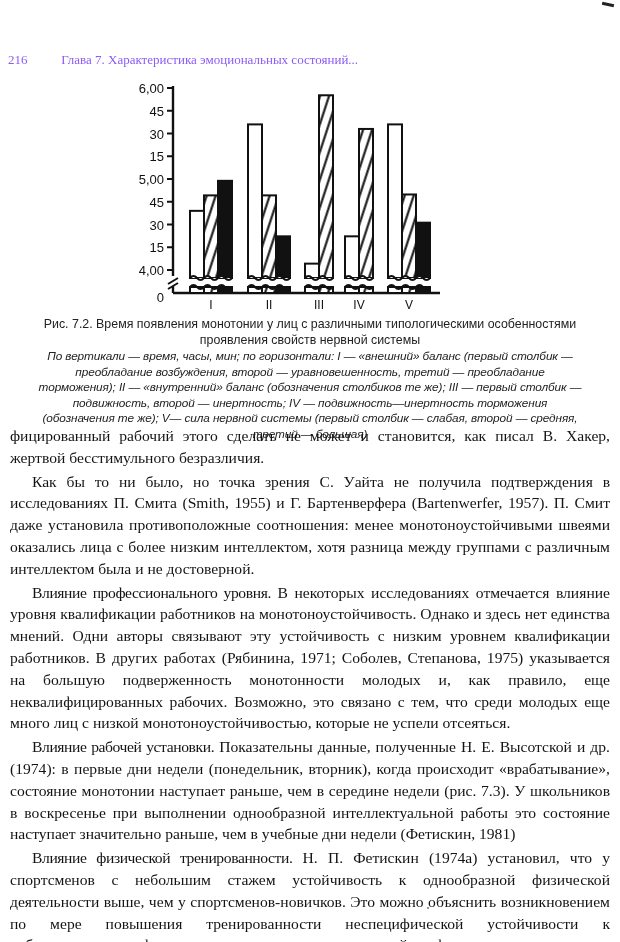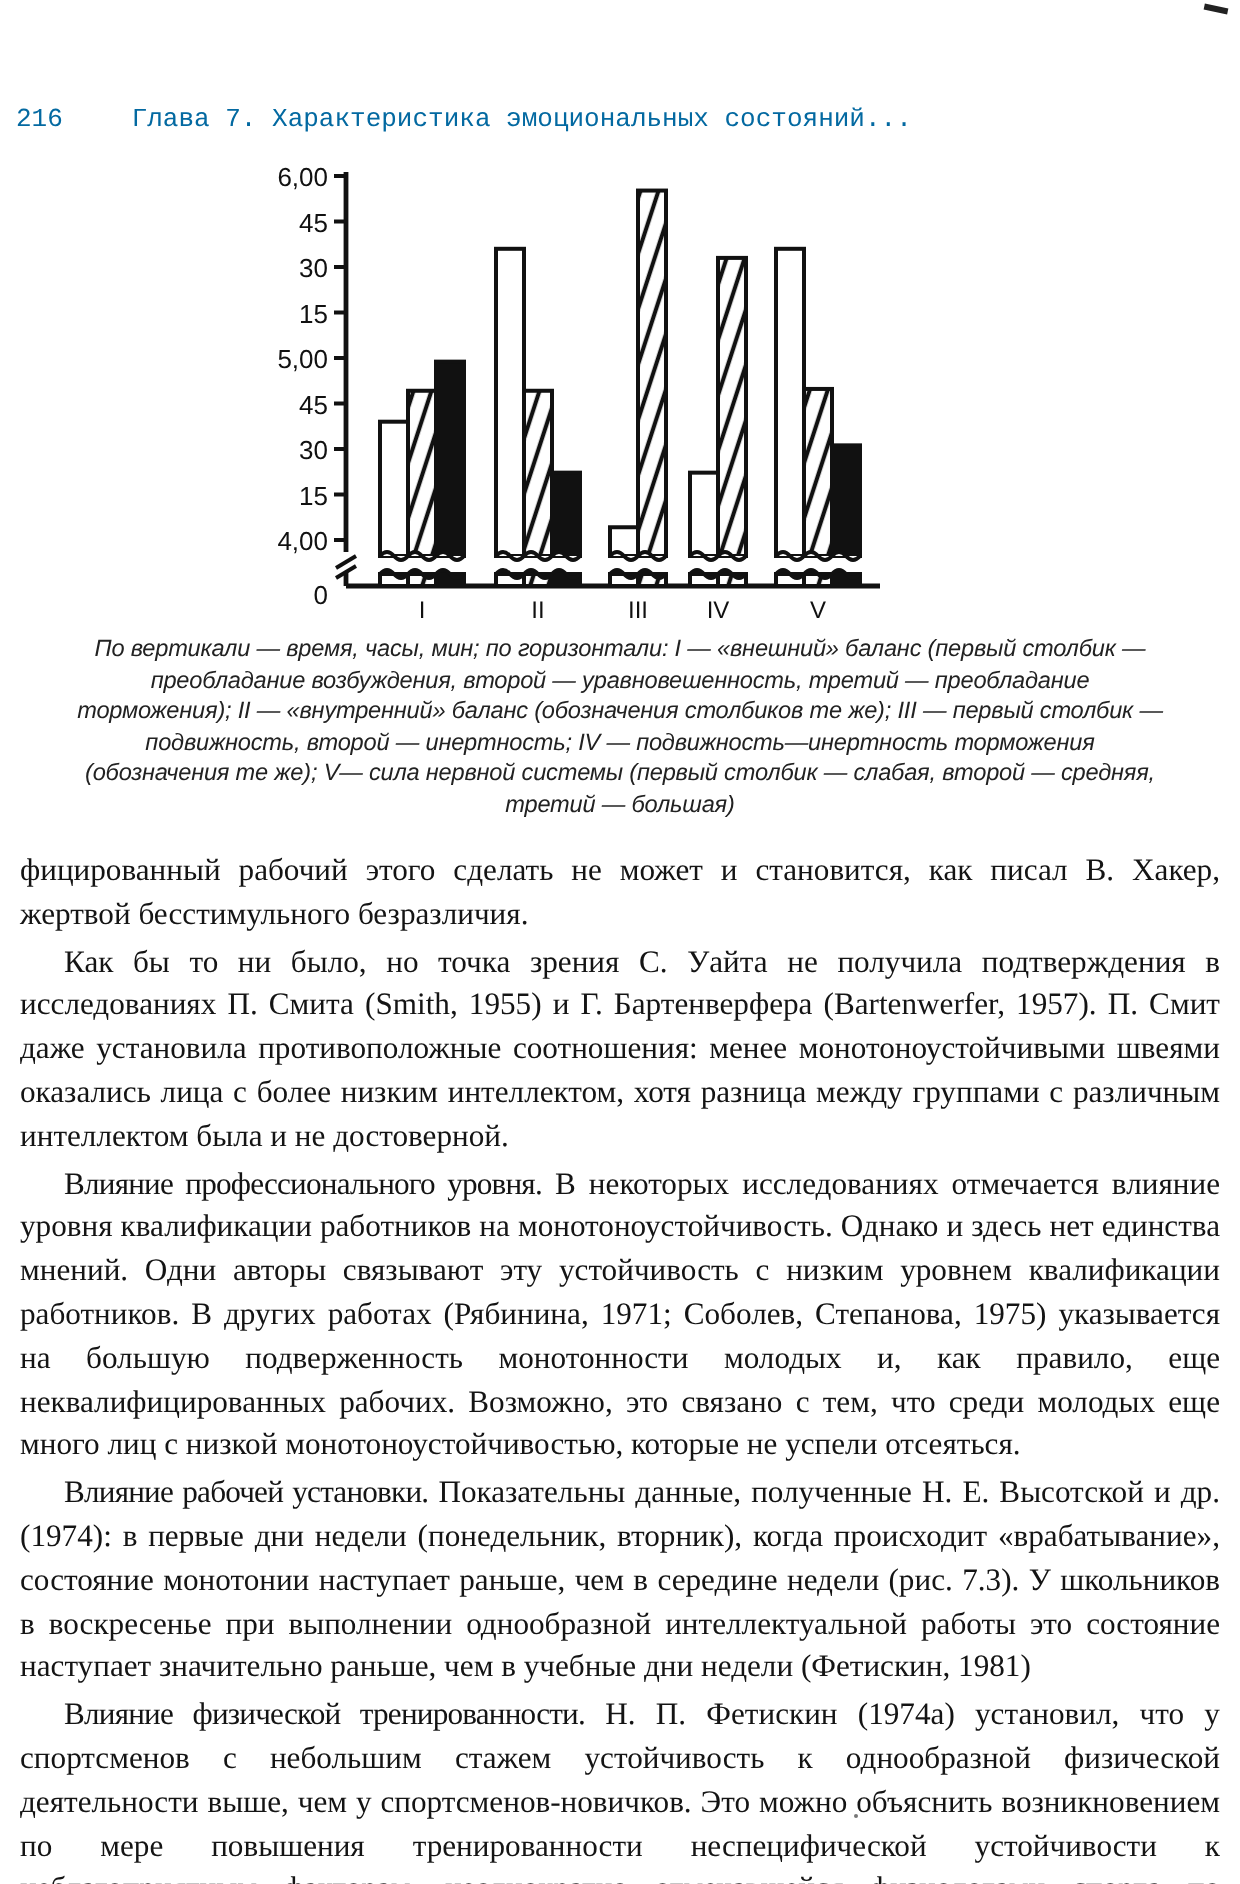--- a/index.html
+++ b/index.html
@@ -1,17 +1,17 @@
 <!DOCTYPE html>
 <html><head>
 <meta charset="utf-8">
 <style>
   html, body { margin: 0; padding: 0; background: #ffffff; }
   body { width: 620px; height: 942px; position: relative; overflow: hidden; color: #161616; }
-  .header { position: absolute; top: 52px; left: 8px; font-family: Liberation Mono, monospace; font-size: 13px; color: #0369a1; }
+  .header { position: absolute; top: 52px; left: 8px; font-family: Liberation Serif, serif; font-size: 13px; color: #8b5cf6; }
   .header .pgnum { display: inline-block; width: 50px; }
   .corner-mark { position: absolute; top: 3px; right: 6px; width: 12px; height: 3px; background: #222; transform: rotate(12deg); }
   .chart { position: absolute; left: 0; top: 70px; width: 620px; height: 245px; }
   .chart svg { position: absolute; left: 0; top: 0; }
   .caption { position: absolute; left: 0; top: 316px; width: 620px; text-align: center; font-family: "Liberation Sans", sans-serif; font-size: 12.4px; line-height: 16px; color: #222; }
   .caption .title { display: block; padding: 0 18px; }
   .caption .desc { display: block; font-style: italic; font-size: 11.8px; line-height: 15.5px; padding: 0 36px; margin-top: 1px; letter-spacing: -0.1px; }
   .body-text { position: absolute; left: 10px; top: 425px; width: 600px; font-family: "Liberation Serif", serif; font-size: 15.6px; line-height: 21.8px; text-align: justify; color: #141414; }
   .body-text p { margin: 0; text-indent: 0; }
   .body-text p.indent { text-indent: 22px; margin-top: 2px; }
@@ -120,20 +120,21 @@
         <text x="211" y="239" text-anchor="middle" font-family="Liberation Sans, sans-serif" font-size="12" fill="#111">I</text>
         <text x="269" y="239" text-anchor="middle" font-family="Liberation Sans, sans-serif" font-size="12" fill="#111">II</text>
         <text x="319" y="239" text-anchor="middle" font-family="Liberation Sans, sans-serif" font-size="12" fill="#111">III</text>
         <text x="359" y="239" text-anchor="middle" font-family="Liberation Sans, sans-serif" font-size="12" fill="#111">IV</text>
         <text x="409" y="239" text-anchor="middle" font-family="Liberation Sans, sans-serif" font-size="12" fill="#111">V</text>
       </g>
   </svg>
 </div>
 
 <div class="caption">
+  <span class="title">Рис. 7.2. Время появления монотонии у лиц с различными типологическими особенностями проявления свойств нервной системы</span>
   <span class="desc">По вертикали — время, часы, мин; по горизонтали: I — «внешний» баланс (первый столбик — преобладание возбуждения, второй — уравновешенность, третий — преобладание торможения); II — «внутренний» баланс (обозначения столбиков те же); III — первый столбик — подвижность, второй — инертность; IV — подвижность—инертность торможения (обозначения те же); V— сила нервной системы (первый столбик — слабая, второй — средняя, третий — большая)</span>
 </div>
 
 <div class="body-text">
   <p>фицированный рабочий этого сделать не может и становится, как писал В. Хакер, жертвой бесстимульного безразличия.</p>
   <p class="indent">Как бы то ни было, но точка зрения С. Уайта не получила подтверждения в исследованиях П. Смита (Smith, 1955) и Г. Бартенверфера (Bartenwerfer, 1957). П. Смит даже установила противоположные соотношения: менее монотоноустойчивыми швеями оказались лица с более низким интеллектом, хотя разница между группами с различным интеллектом была и не достоверной.</p>
   <p class="indent"><b>Влияние профессионального уровня.</b><span> В некоторых исследованиях отмечается влияние уровня квалификации работников на монотоноустойчивость. Однако и здесь нет единства мнений. Одни авторы связывают эту устойчивость с низким уровнем квалификации работников. В других работах (Рябинина, 1971; Соболев, Степанова, 1975) указывается на большую подверженность монотонности молодых и, как правило, еще неквалифицированных рабочих. Возможно, это связано с тем, что среди молодых еще много лиц с низкой монотоноустойчивостью, которые не успели отсеяться.</span></p>
   <p class="indent"><b>Влияние рабочей установки.</b><span> Показательны данные, полученные Н. Е. Высотской и др. (1974): в первые дни недели (понедельник, вторник), когда происходит «врабатывание», состояние монотонии наступает раньше, чем в середине недели (рис. 7.3). У школьников в воскресенье при выполнении однообразной интеллектуальной работы это состояние наступает значительно раньше, чем в учебные дни недели (Фетискин, 1981)</span></p>
   <p class="indent"><b>Влияние физической тренированности.</b><span> Н. П. Фетискин (1974а) установил, что у спортсменов с небольшим стажем устойчивость к однообразной физической деятельности выше, чем у спортсменов-новичков. Это можно объяснить возникновением по мере повышения тренированности неспецифической устойчивости к неблагоприятным факторам, неоднократно отмечавшейся физиологами спорта по отношению к радиации, температурным воздействиям, инфекциям и т. п.</span></p>
 </div>

